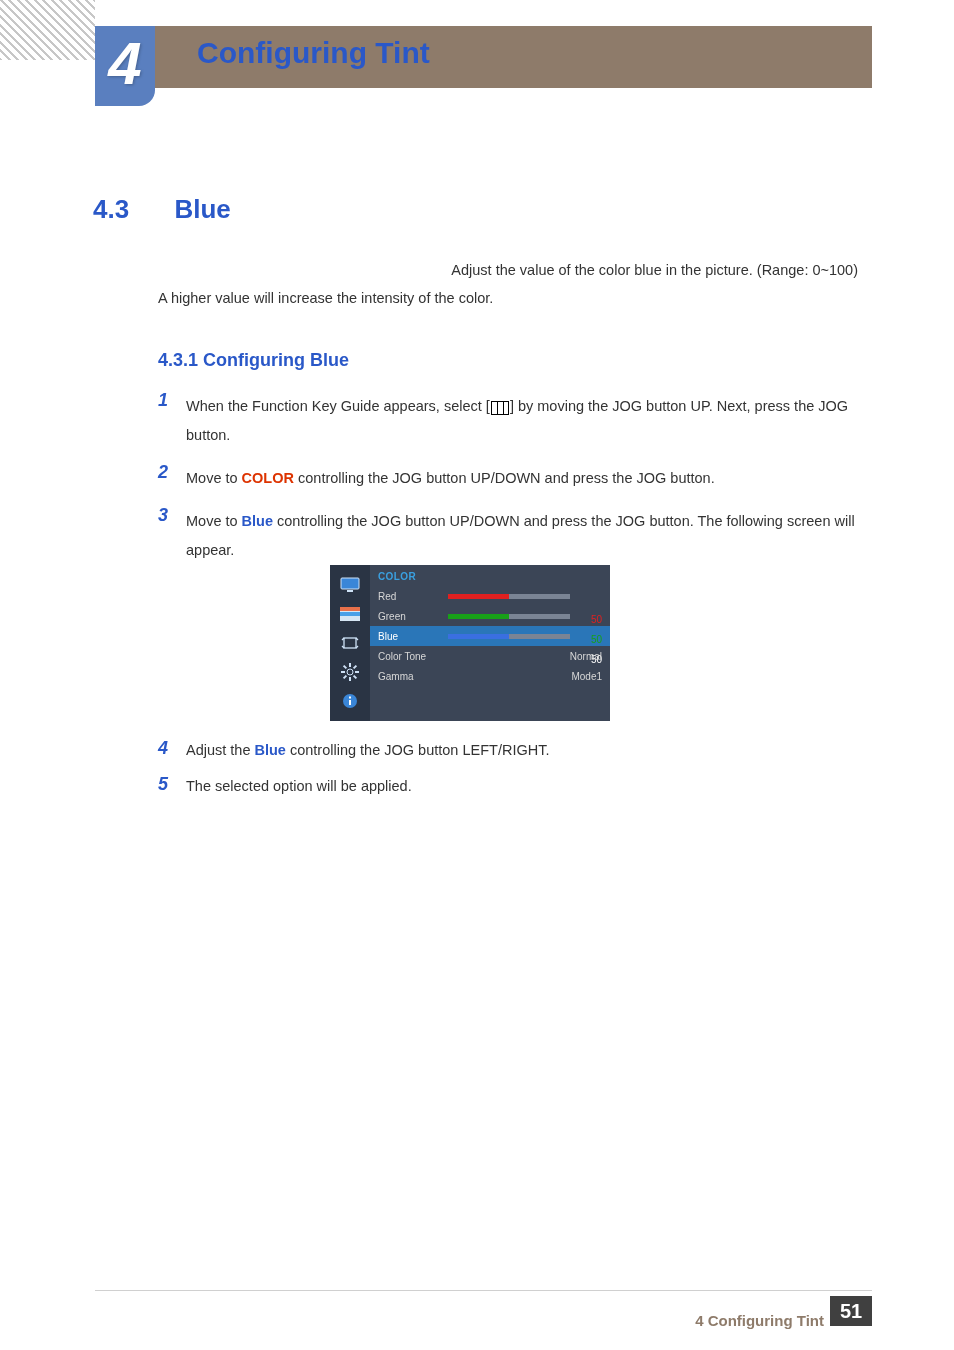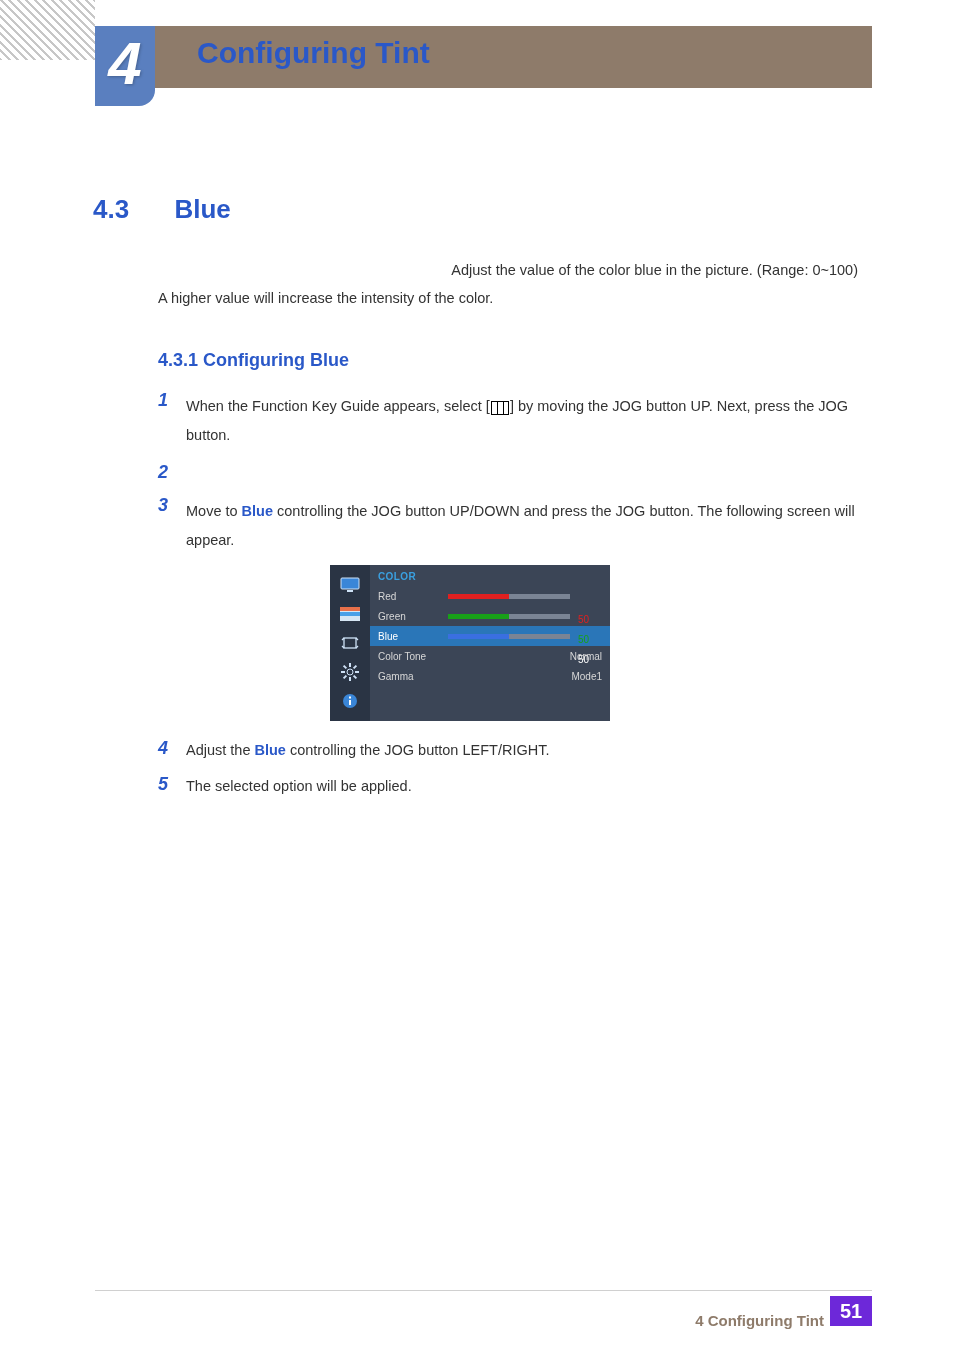--- a/index.html
+++ b/index.html
@@ -166,20 +166,21 @@
     background: #7a8494;
     position: relative;
     margin-right: 8px;
   }
   .osd-fill {
     position: absolute;
     top: 0; left: 0; bottom: 0;
   }
   .osd-val {
     width: 24px;
+    text-align: right;
     font-size: 10px;
     margin-top: 46px;
   }
   .osd-tval {
     flex: 1;
     text-align: right;
     font-size: 10px;
     color: #d7d7d7;
   }
   .osd-help {
@@ -201,21 +202,21 @@
     position: absolute;
     right: 130px;
     color: #8e7b6a;
     font-size: 15px;
     font-weight: bold;
   }
   .footer-page {
     position: absolute;
     right: 82px;
     width: 42px; height: 30px;
-    background: #6d28d9;
+    background: #404040;
     color: #fff;
     font-size: 20px;
     font-weight: bold;
     text-align: center;
     line-height: 30px;
   }
 </style>
 </head>
 <body>
 
@@ -239,20 +240,23 @@
 
 <div class="steps" style="top:390px;">
   <div class="step-row">
     <div class="step-num">1</div>
     <div class="step-text">
       <span>When the Function Key Guide appears, select [</span><span class="menu-icon"></span><span>] by moving the JOG button UP. Next, press the JOG button.</span>
     </div>
   </div>
   <div class="step-row">
     <div class="step-num">2</div>
+    <div class="step-text">
+      <span>Move to </span><span class="kw-red">COLOR</span><span> controlling the JOG button UP/DOWN and press the JOG button.</span>
+    </div>
   </div>
   <div class="step-row">
     <div class="step-num">3</div>
     <div class="step-text">
       <span>Move to </span><span class="kw-blue">Blue</span><span> controlling the JOG button UP/DOWN and press the JOG button. The following screen will appear.</span>
     </div>
   </div>
 </div>
 
 <div class="osd">

